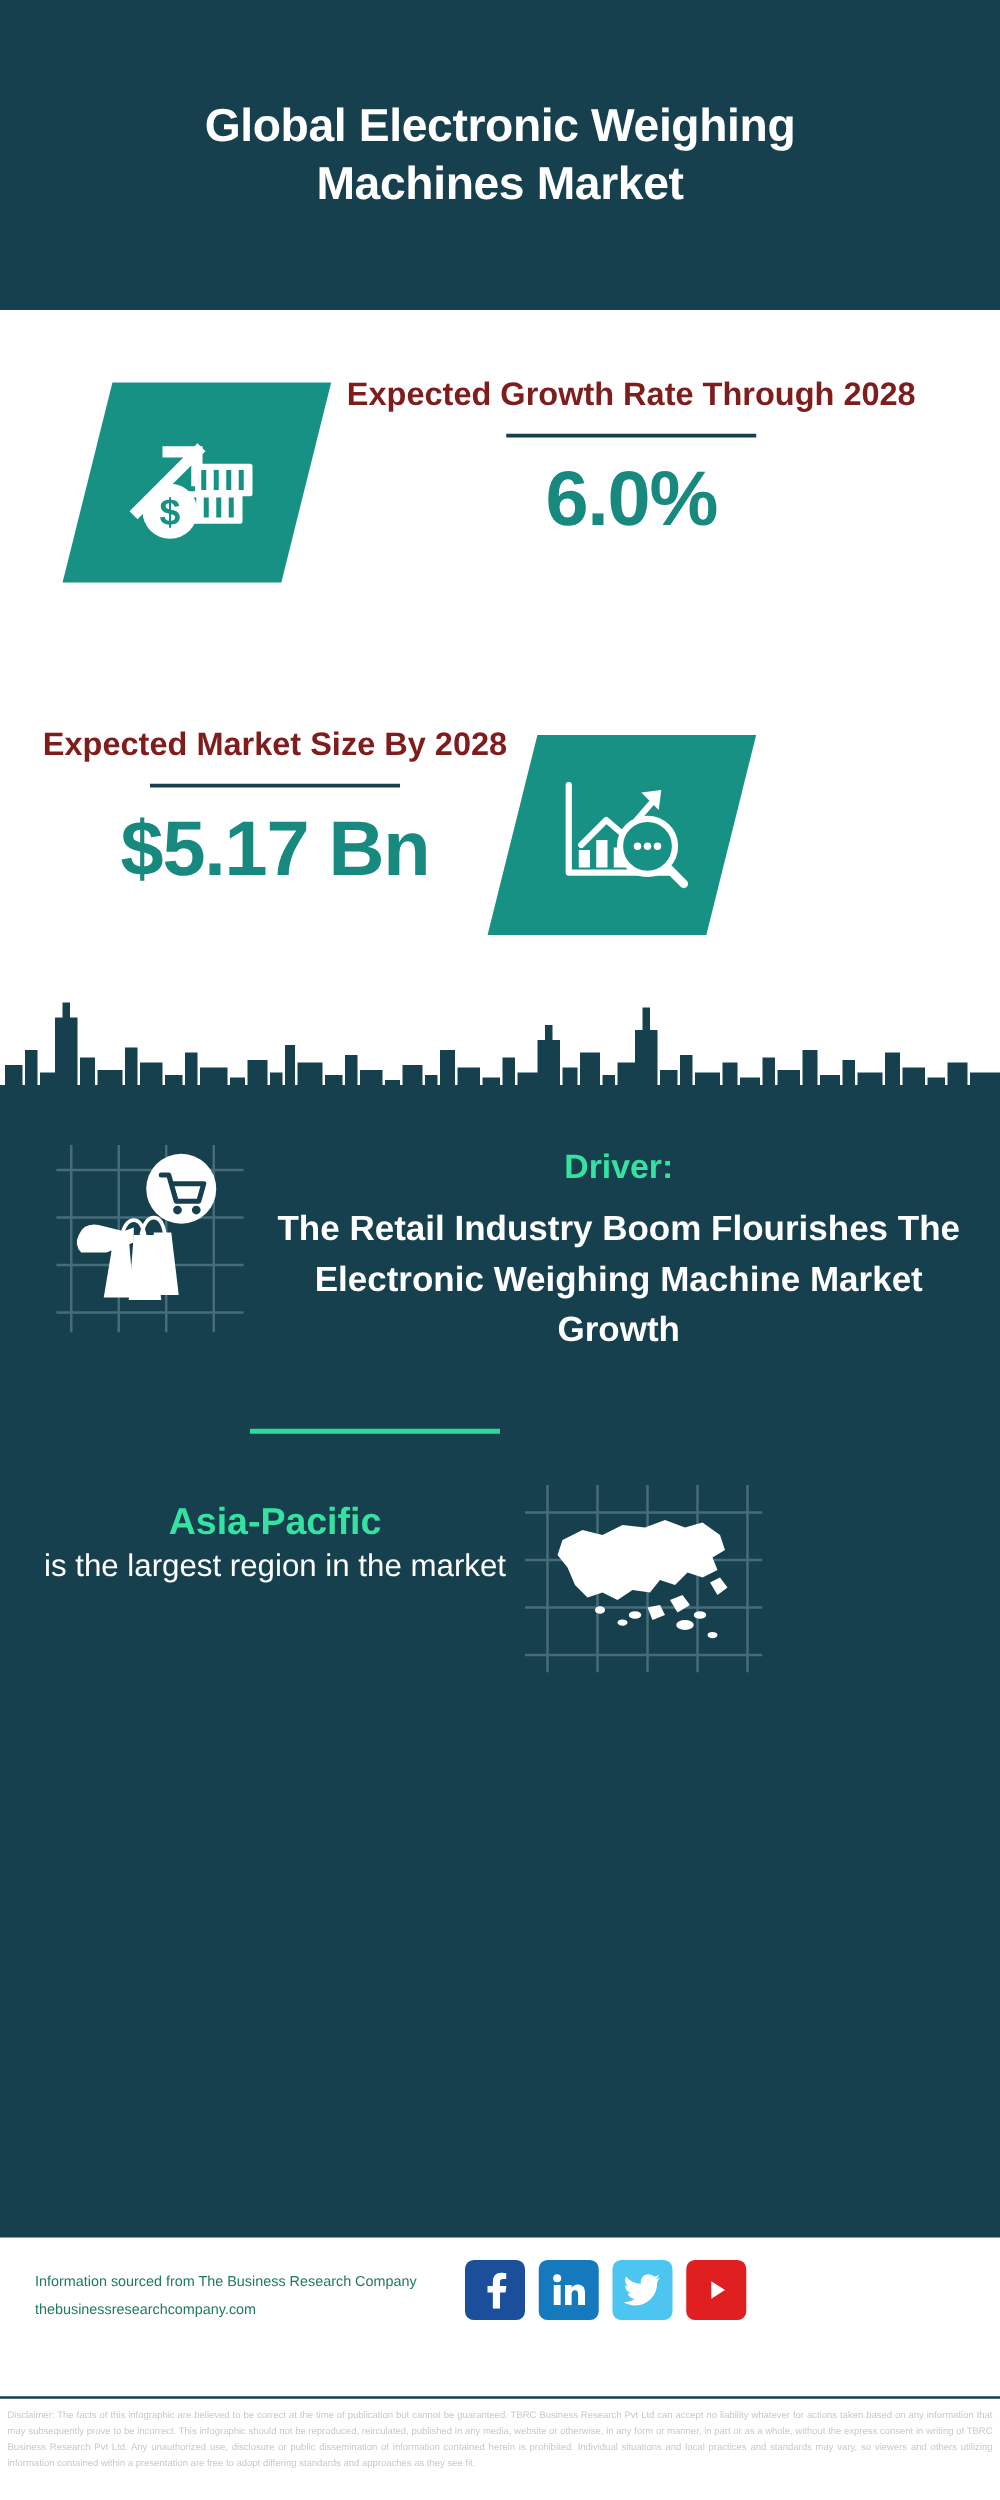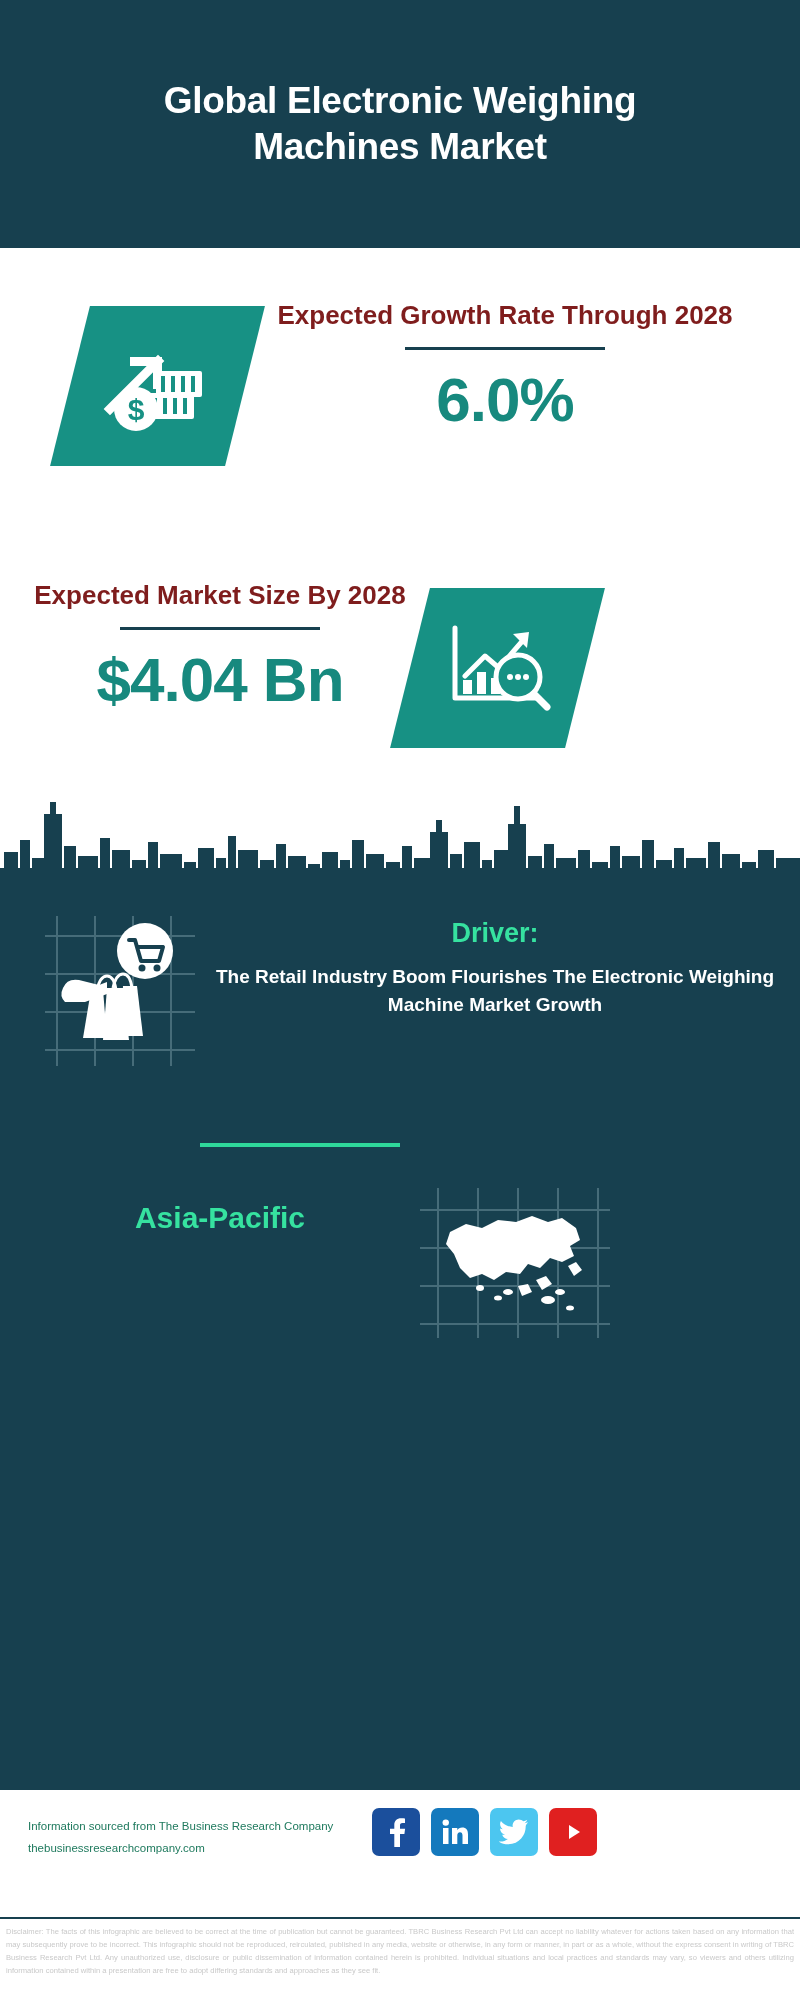--- a/index.html
+++ b/index.html
@@ -63,21 +63,21 @@
     overflow:hidden;
   }
 
   .driver-row { position:absolute; left:0; top:48px; width:748px; height:300px; }
   .driver-icon-box { position:absolute; left:45px; top:0px; width:150px; height:150px; }
   .driver-text { position:absolute; left:215px; top:0px; width:560px; text-align:center; }
   .driver-heading {
     color:#36e2a0; font-weight:bold; font-size:27px; line-height:1.3;
   }
   .driver-body {
-    color:#ffffff; font-weight:bold; font-size:19px; line-height:1.45; margin-top:12px;
+    color:#ffffff; font-weight:bold; font-size:28px; line-height:1.45; margin-top:12px;
   }
 
   .mint-divider {
     position:absolute; left:200px; top:275px; width:200px; height:4px; background:#2fd89b;
   }
 
   .region-row { position:absolute; left:0; top:320px; width:800px; height:200px; }
   .region-text { position:absolute; left:25px; top:10px; width:390px; text-align:center; }
   .region-name { color:#36e2a0; font-weight:bold; font-size:30px; line-height:1.3; }
   .region-sub { color:#ffffff; font-weight:normal; font-size:25px; line-height:1.35; }
@@ -167,21 +167,21 @@
           <circle cx="71" cy="63" r="3"></circle>
           <circle cx="79" cy="63" r="3"></circle>
           <circle cx="87" cy="63" r="3"></circle>
         </g>
         <path d="M95 80 L108 93" stroke="#ffffff" stroke-width="7" stroke-linecap="round"></path>
       </svg>
     </div>
     <div class="stat2-text">
       <div class="stat-label">Expected Market Size By 2028</div>
       <div class="divider-line"></div>
-      <div class="stat-value">$4.04 Bn</div>
+      <div class="stat-value">$5.17 Bn</div>
     </div>
   </div>
 
   <div class="skyline">
     <svg width="800" height="110" viewBox="0 0 800 110" preserveAspectRatio="none">
       <g fill="#17404f">
         <rect x="0" y="88" width="800" height="22"></rect>
         <rect x="4" y="72" width="14" height="38"></rect>
         <rect x="20" y="60" width="10" height="50"></rect>
         <rect x="32" y="78" width="16" height="32"></rect>
@@ -273,20 +273,21 @@
         <div class="driver-heading">Driver:</div>
         <div class="driver-body">The Retail Industry Boom Flourishes The Electronic Weighing Machine Market Growth</div>
       </div>
     </div>
 
     <div class="mint-divider"></div>
 
     <div class="region-row">
       <div class="region-text">
         <div class="region-name">Asia-Pacific</div>
+        <div class="region-sub">is the largest region in the market</div>
       </div>
       <div class="map-box">
         <svg width="190" height="150" viewBox="0 0 190 150">
           <g stroke="#7fa3ad" stroke-width="2" opacity="0.45">
             <line x1="0" y1="22" x2="190" y2="22"></line>
             <line x1="0" y1="60" x2="190" y2="60"></line>
             <line x1="0" y1="98" x2="190" y2="98"></line>
             <line x1="0" y1="136" x2="190" y2="136"></line>
             <line x1="18" y1="0" x2="18" y2="150"></line>
             <line x1="58" y1="0" x2="58" y2="150"></line>

